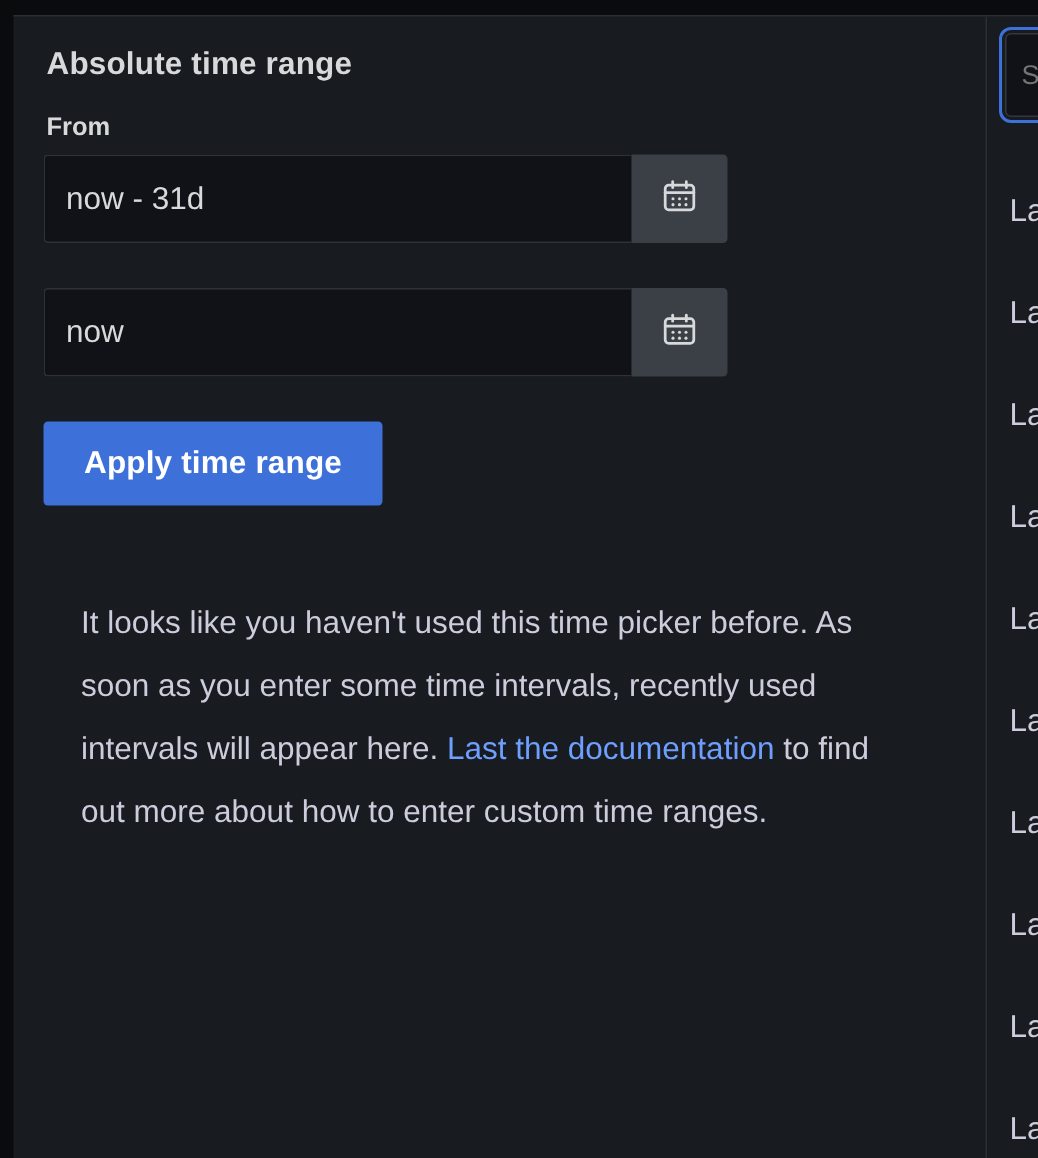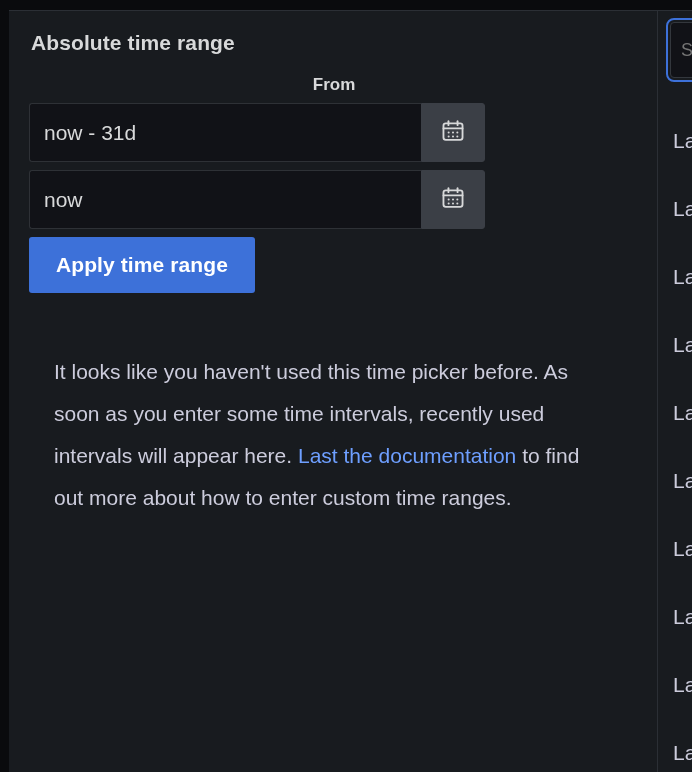--- a/index.html
+++ b/index.html
@@ -68,29 +68,28 @@
     font-weight: bold;
     letter-spacing: 0.1px;
     margin: 0 0 20px 2px;
   }
 
   .field-label {
     color: #d8d9da;
     font-size: 17px;
     font-weight: bold;
     margin: 0 0 8px 2px;
-    text-align: center;
   }
 
   .input-group {
     display: flex;
     align-items: stretch;
     width: 456px;
     height: 59px;
-    margin-bottom: 8px;
+    margin-bottom: 30px;
   }
 
   .time-input {
     flex: 1 1 auto;
     background: #111217;
     border: 1px solid #2e3136;
     border-right: none;
     border-radius: 3px 0 0 3px;
     color: #d8d9da;
     font-family: "Liberation Sans", sans-serif;

